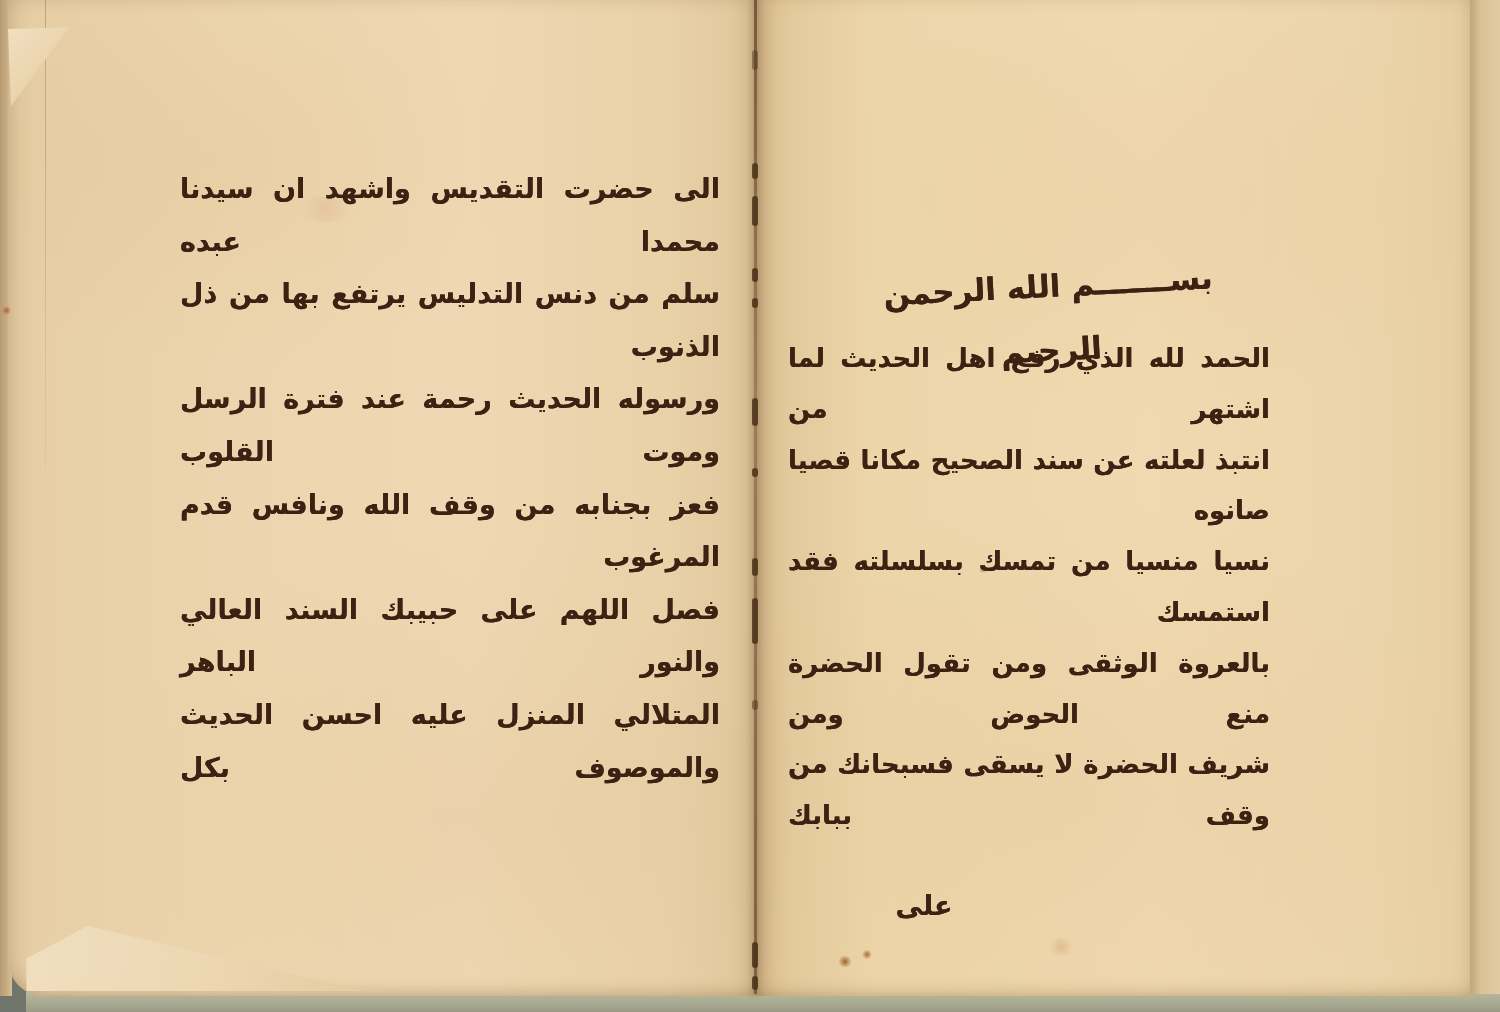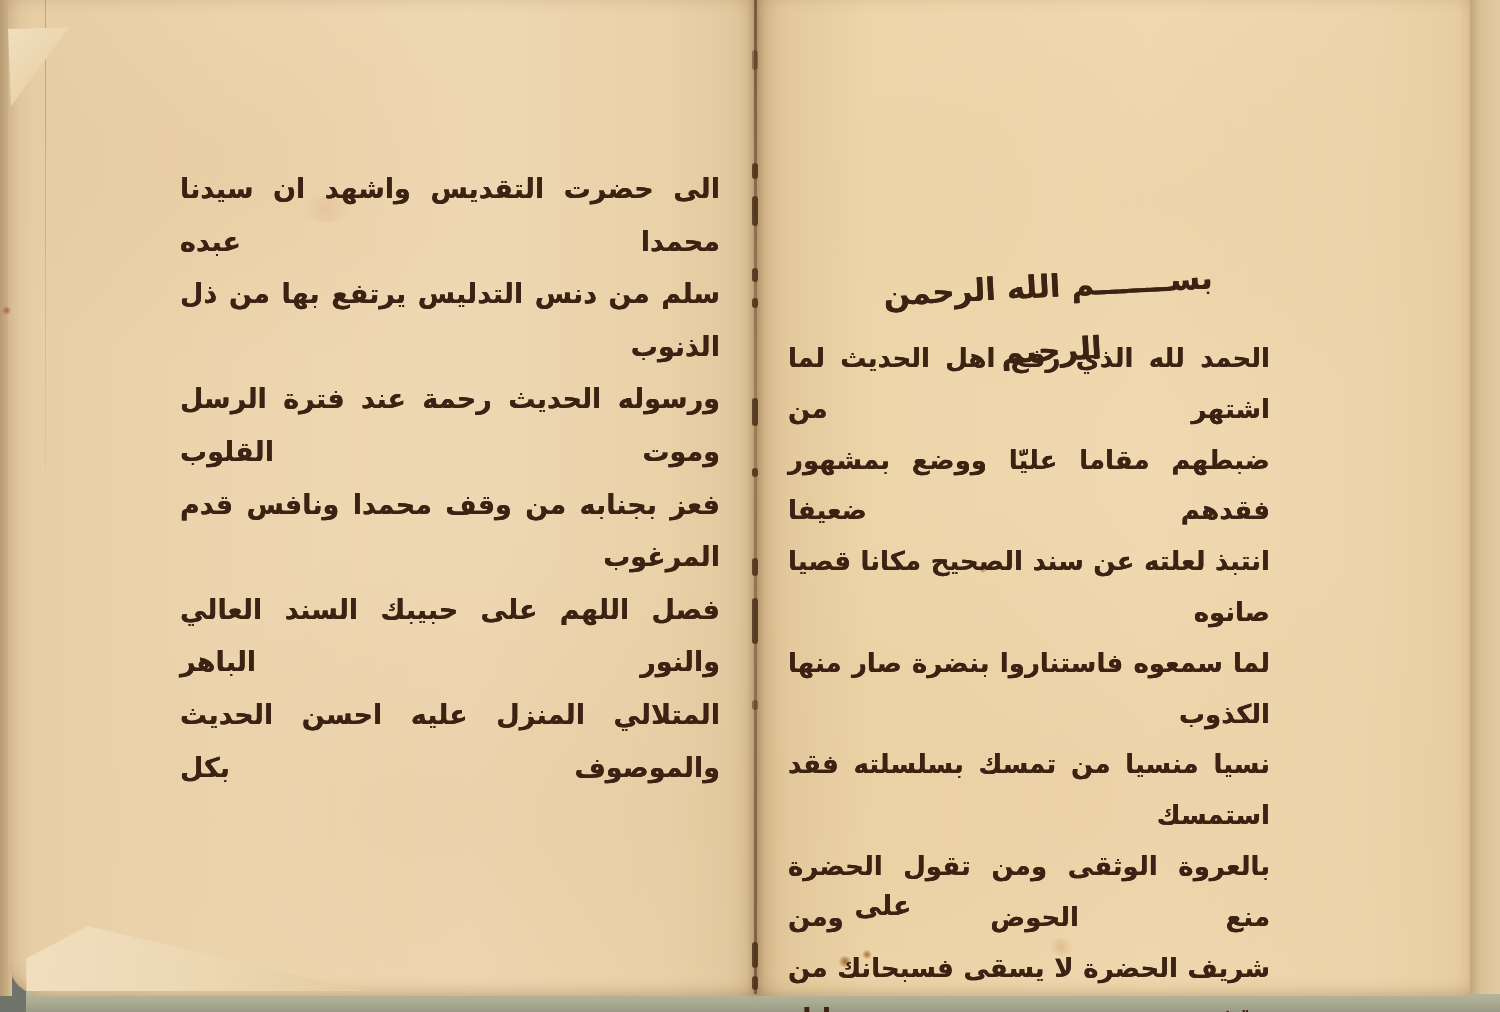--- a/index.html
+++ b/index.html
@@ -96,21 +96,21 @@
     text-align:justify;text-align-last:justify;white-space:nowrap0;
     overflow:visible;
   }
   .left-block{left:180px;top:163px;width:540px;font-size:27px;line-height:52.6px;}
   .right-block{left:788px;top:333px;width:482px;font-size:26px;line-height:50.8px;}
   .basmala{
     left:862px;top:254px;width:372px;height:64px;font-size:31px;line-height:64px;
     text-align:center;transform:rotate(-3deg);
   }
   .catchword{
-    left:848px;top:886px;width:70px;font-size:27px;line-height:40px;text-align:center;
+    left:889px;top:886px;width:70px;font-size:27px;line-height:40px;text-align:center;
   }
 </style>
 </head>
 <body>
 
 <div class="scene">
 
   <div class="backdrop-bottom"></div>
   <div class="backdrop-bottom-left"></div>
   <div class="under-left"></div>
@@ -143,34 +143,32 @@
   <div class="stain s2"></div>
   <div class="stain s3"></div>
   <div class="stain s4"></div>
   <div class="stain s5"></div>
   <div class="stain s6"></div>
 
   <div class="ms-text basmala">بســـــــم الله الرحمن الرحيم</div>
 
   <div class="ms-text right-block">
     <div class="ms-line">الحمد لله الذي رفع اهل الحديث لما اشتهر من</div>
-    <div class="ms-line">ضبطهم مقاما عليّا ووضع بمشهور فقدهم ضعيفا</div>
     <div class="ms-line">انتبذ لعلته عن سند الصحيح مكانا قصيا صانوه</div>
-    <div class="ms-line">لما سمعوه فاستناروا بنضرة صار منها الكذوب</div>
     <div class="ms-line">نسيا منسيا من تمسك بسلسلته فقد استمسك</div>
     <div class="ms-line">بالعروة الوثقى ومن تقول الحضرة منع الحوض ومن</div>
     <div class="ms-line">شريف الحضرة لا يسقى فسبحانك من وقف ببابك</div>
 
   </div>
 
   <div class="ms-text catchword">على</div>
 
   <div class="ms-text left-block">
     <div class="ms-line">الى حضرت التقديس واشهد ان سيدنا محمدا عبده</div>
     <div class="ms-line">سلم من دنس التدليس يرتفع بها من ذل الذنوب</div>
     <div class="ms-line">ورسوله الحديث رحمة عند فترة الرسل وموت القلوب</div>
-    <div class="ms-line">فعز بجنابه من وقف محمدا ونافس قدم المرغوب</div>
+    <div class="ms-line">فعز بجنابه من وقف الله ونافس قدم المرغوب</div>
     <div class="ms-line">فصل اللهم على حبيبك السند العالي والنور الباهر</div>
     <div class="ms-line">المتلالي المنزل عليه احسن الحديث والموصوف بكل</div>
 
   </div>
 
 </div>
 
 </body></html>

